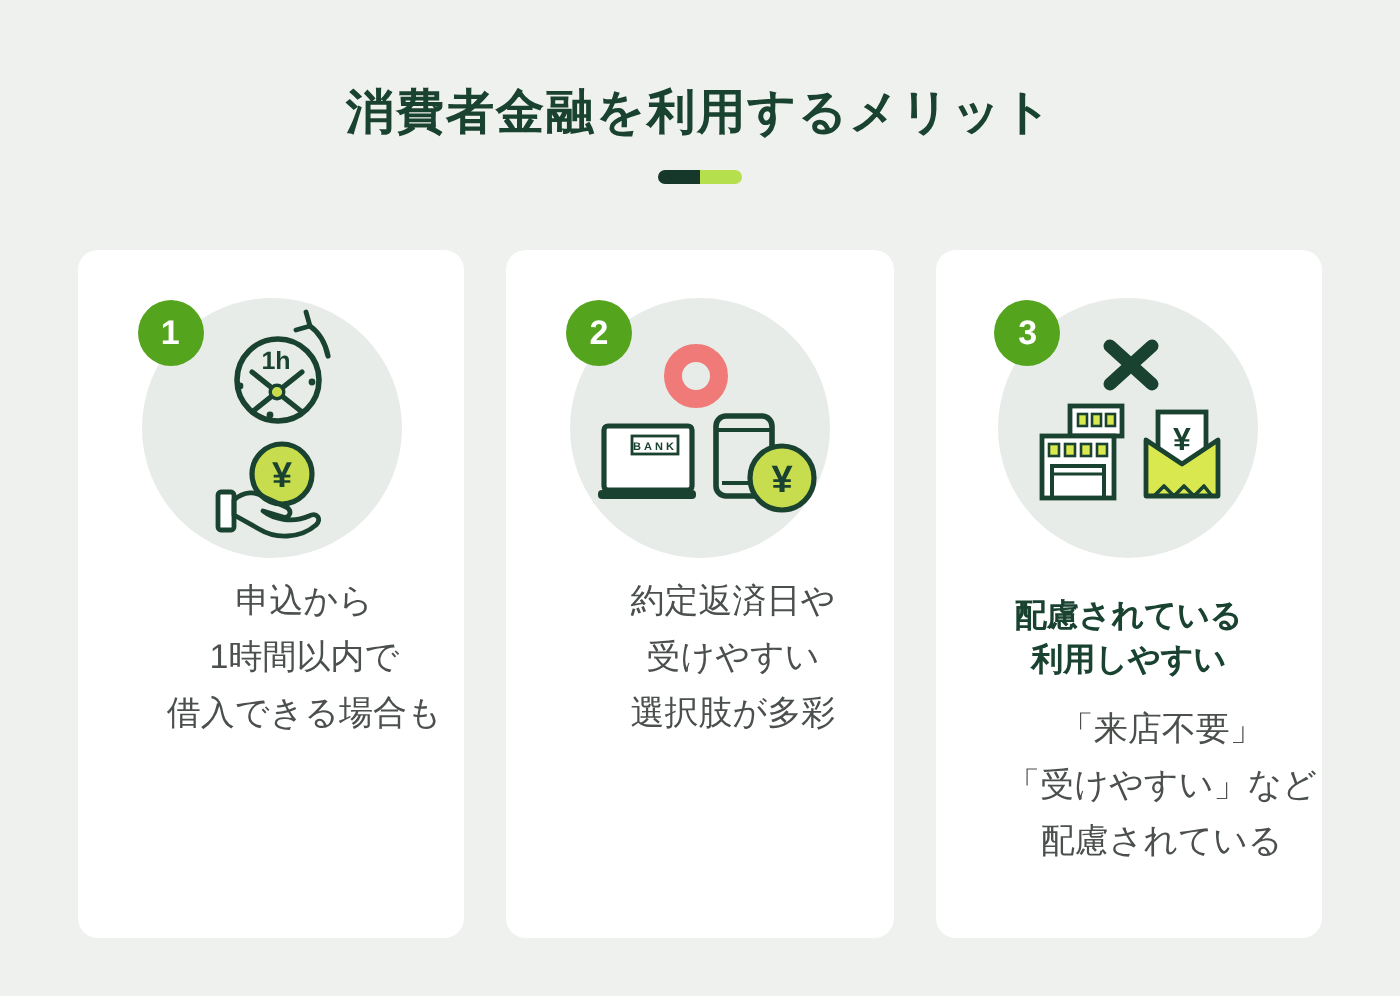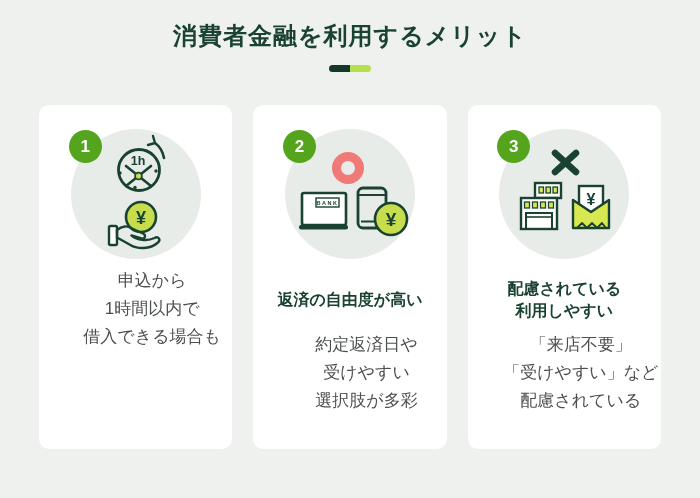--- a/index.html
+++ b/index.html
@@ -2,21 +2,21 @@
 <html><head>
 <meta charset="utf-8">
 <style>
   * { margin:0; padding:0; box-sizing:border-box; }
   html,body { width:700px; height:498px; }
   body {
     background:#eff1ef;
     font-family:"Liberation Sans","DejaVu Sans",sans-serif;
     overflow:hidden;
   }
-  .header { padding-top:20px; text-align:center; }
+  .header { padding-top:40px; text-align:center; }
   .page-title {
     font-size:24px; font-weight:700; color:#1a4230; letter-spacing:1px;
   }
   .divider {
     width:42px; height:7px; margin:13px auto 0;
     display:flex; border-radius:4px; overflow:hidden;
   }
   .divider-dark  { flex:1; background:#16382a; }
   .divider-light { flex:1; background:#b6df4d; }
 
@@ -110,21 +110,20 @@
         </g>
         <g stroke="#1a4230" fill="none">
           <rect x="73" y="59" width="28" height="40" rx="5" stroke-width="2.8"></rect>
           <path d="M73,66 L101,66" stroke-width="2"></path>
           <path d="M76,92.5 L98,92.5" stroke-width="2"></path>
           <circle cx="106" cy="90" r="16" fill="#c8dd4d" stroke-width="2.6"></circle>
           <text x="106" y="97" font-size="19" font-weight="bold" fill="#1a4230" stroke="none" text-anchor="middle">¥</text>
         </g>
       </svg>
     </div>
-    <div class="card-title">返済の自由度が高い</div>
     <div class="card-body">約定返済日や
 受けやすい
 選択肢が多彩</div>
   </div>
 
   <div class="card">
     <div class="icon-area">
       <div class="icon-circle"></div>
       <div class="badge">3</div>
       <svg class="icon-svg" width="130" height="130" viewBox="0 0 130 130">

